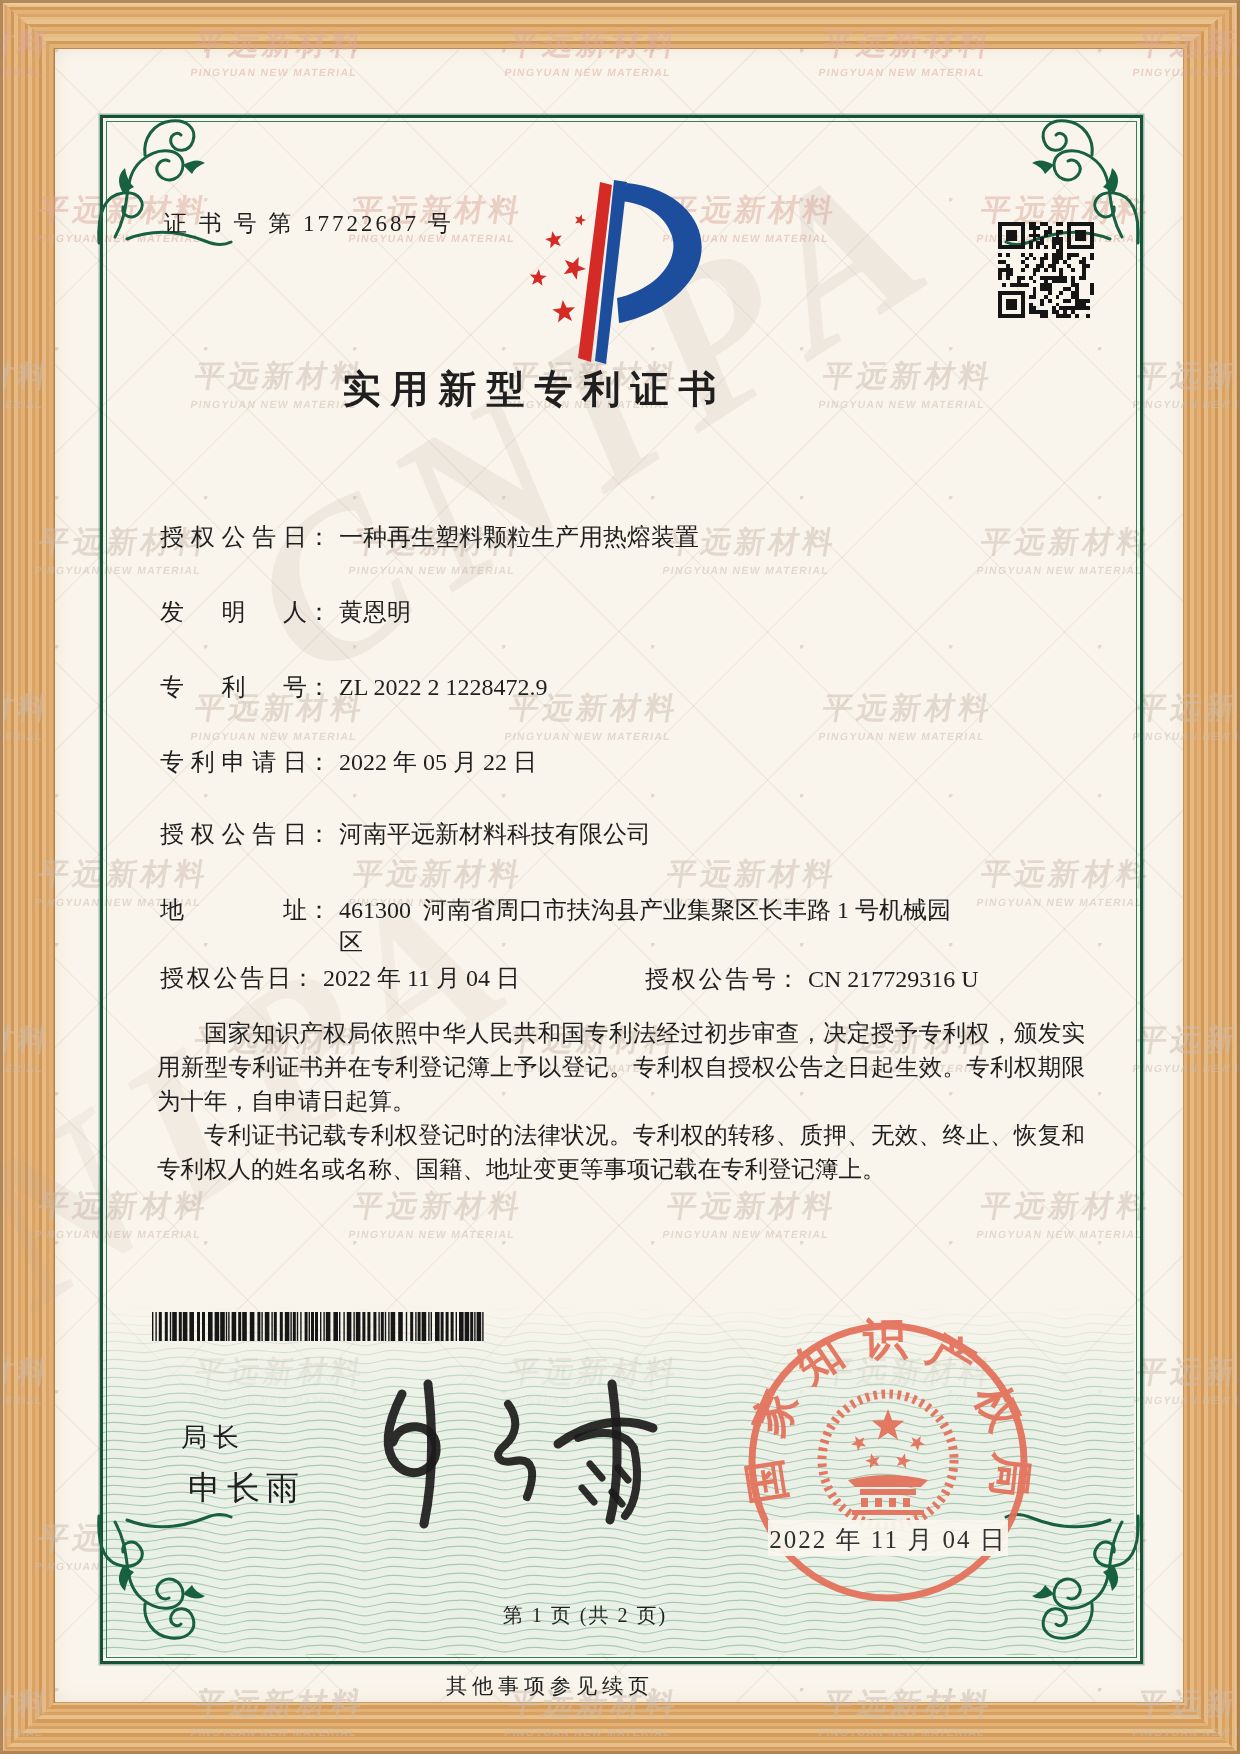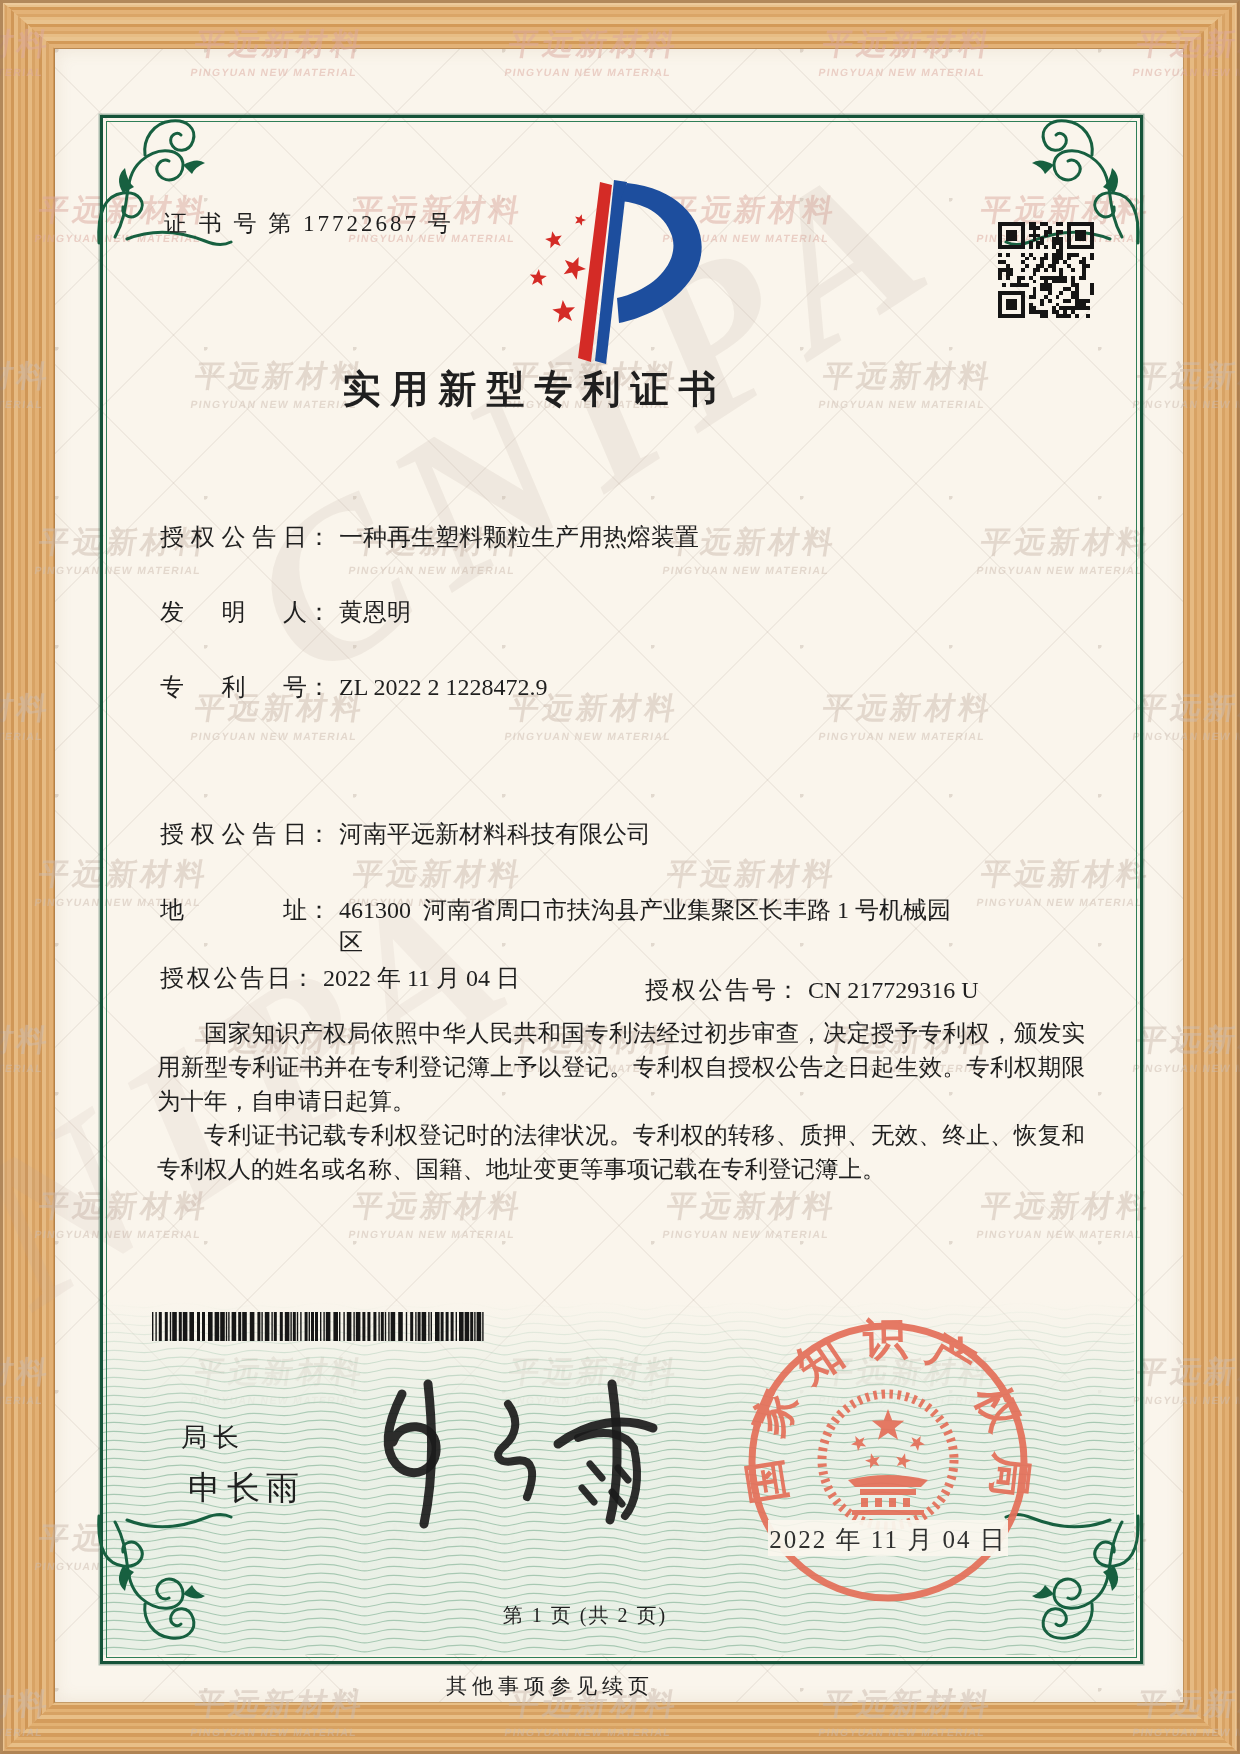--- a/index.html
+++ b/index.html
@@ -49,21 +49,21 @@
   .certno{position:absolute;left:164px;top:208px;font-size:23px;letter-spacing:3px;z-index:4}
   .logo{position:absolute;left:488px;top:176px;z-index:4}
   .qr{position:absolute;left:998px;top:222px;z-index:4}
   .title{position:absolute;left:100px;top:364px;width:869px;margin:0;text-align:center;
          font-size:38px;font-weight:bold;letter-spacing:10px;z-index:4}
   .field{position:absolute;left:160px;width:960px;font-size:24px;z-index:4}
   .flabel{display:inline-block;width:147px;text-align:justify;text-align-last:justify;vertical-align:top}
   .grant .flabel{width:131px}
   .colon{vertical-align:top}
   .fvalue{display:inline-block;vertical-align:top;margin-left:8px;white-space:pre-wrap;max-width:730px;line-height:32px}
-  .gg2{position:absolute;left:485px;top:12px}
+  .gg2{position:absolute;left:485px;top:1px}
   .f0{top:521px}.f1{top:596px}.f2{top:671px}.f3{top:746px}.f4{top:818px}.f5{top:894px}.grant{top:962px}
   .body-text{position:absolute;left:157px;top:1016px;width:928px;z-index:4;font-size:23.5px;line-height:34px;text-align:justify}
   .body-text p{margin:0;text-indent:2em}
   .barcode{position:absolute;left:152px;top:1312px;z-index:4}
   .director-title{position:absolute;left:181px;top:1420px;font-size:26px;letter-spacing:6px;z-index:4}
   .director-name{position:absolute;left:188px;top:1466px;font-size:33px;letter-spacing:6px;z-index:4}
   .signature{position:absolute;left:350px;top:1372px;z-index:5}
   .signature path{stroke:#1b1b1b;fill:none;stroke-linecap:round;stroke-linejoin:round;opacity:.92}
   .seal{position:absolute;left:738px;top:1312px;z-index:5;opacity:.93}
   .page-footer{position:absolute;left:100px;top:1602px;width:970px;text-align:center;font-size:20px;letter-spacing:2px;z-index:4}
@@ -646,20 +646,23 @@
 
   <div class="field f0">
     <span class="flabel">授权公告日</span><span class="colon">：</span><span class="fvalue">一种再生塑料颗粒生产用热熔装置</span>
   </div>
   <div class="field f1">
     <span class="flabel">发明人</span><span class="colon">：</span><span class="fvalue">黄恩明</span>
   </div>
   <div class="field f2">
     <span class="flabel">专利号</span><span class="colon">：</span><span class="fvalue">ZL 2022 2 1228472.9</span>
   </div>
+  <div class="field f3">
+    <span class="flabel">专利申请日</span><span class="colon">：</span><span class="fvalue">2022 年 05 月 22 日</span>
+  </div>
   <div class="field f4">
     <span class="flabel">授权公告日</span><span class="colon">：</span><span class="fvalue">河南平远新材料科技有限公司</span>
   </div>
   <div class="field f5">
     <span class="flabel">地址</span><span class="colon">：</span><span class="fvalue">461300  河南省周口市扶沟县产业集聚区长丰路 1 号机械园
 区</span>
   </div>
   <div class="field grant">
     <span>
       <span class="flabel">授权公告日</span><span class="colon">：</span><span class="fvalue">2022 年 11 月 04 日</span>

